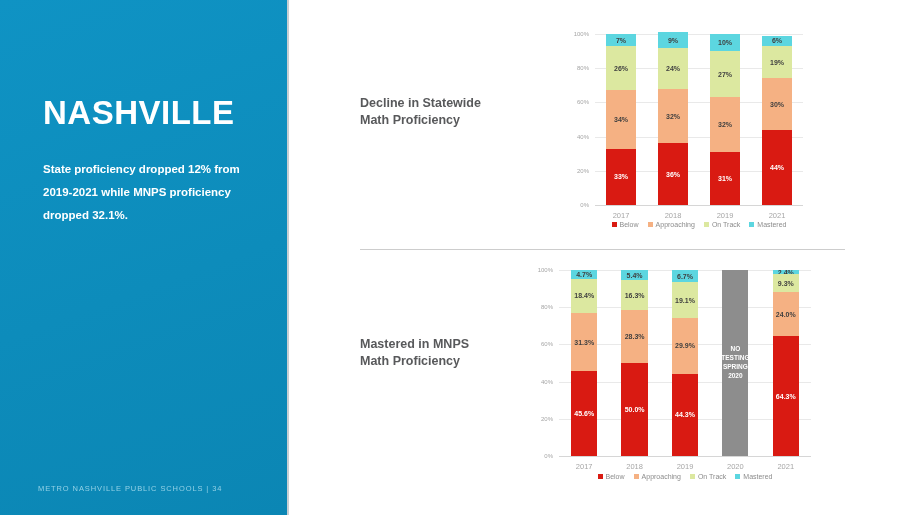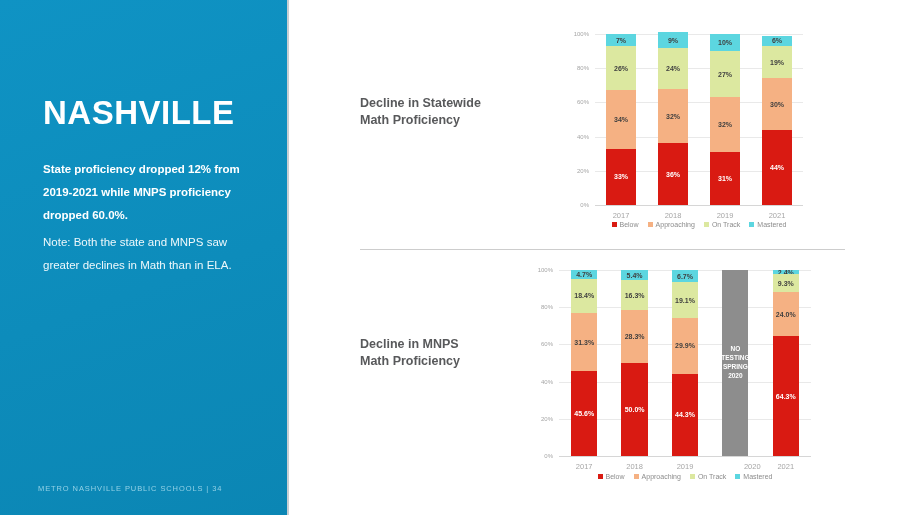--- a/index.html
+++ b/index.html
@@ -203,22 +203,21 @@
     white-space: nowrap;
   }
 </style>
 </head>
 <body>
 
 <div id="slide">
 
   <div id="left-panel">
     <h1 id="slide-title">NASHVILLE</h1>
-    <p id="lead-paragraph">State proficiency dropped 12% from 2019-2021 while MNPS proficiency dropped 60.0%.</p>
-    <p id="note-paragraph">Note: Both the state and MNPS saw greater declines in Math than in ELA.</p>
+    <p id="lead-paragraph">State proficiency dropped 12% from 2019-2021 while MNPS proficiency dropped 32.1%.</p>
     <div id="footer-text">METRO NASHVILLE PUBLIC SCHOOLS  |  34</div>
   </div>
   <div id="left-panel-edge"></div>
 
   <div id="right-panel">
 
     <div class="chart-heading" style="left:71px; top:95px; width:180px;">Decline in Statewide
 Math Proficiency</div>
 
     <div class="chart" id="chart-top" style="left:280px; top:26px; width:240px; height:205px;">
@@ -311,21 +310,21 @@
             <div class="legend-item">
               <span class="legend-swatch" style="background: rgb(92, 214, 224);"></span>
               <span class="legend-text">Mastered</span>
             </div>
           </div>
         </div>
       </div>
 
     <div id="section-divider"></div>
 
-    <div class="chart-heading" style="left:71px; top:336px; width:180px;">Decline in MNPS
+    <div class="chart-heading" style="left:71px; top:336px; width:180px;">Mastered in MNPS
 Math Proficiency</div>
 
     <div class="chart" id="chart-bottom" style="left:240px; top:262px; width:290px; height:220px;">
         <div class="plot-area">
           <div class="y-tick" style="top: 194px; left: 0px; width: 24px;">0%</div>
           <div class="gridline" style="top: 156.8px; left: 30px; width: 252px;"></div>
           <div class="y-tick" style="top: 156.8px; left: 0px; width: 24px;">20%</div>
           <div class="gridline" style="top: 119.6px; left: 30px; width: 252px;"></div>
           <div class="y-tick" style="top: 119.6px; left: 0px; width: 24px;">40%</div>
           <div class="gridline" style="top: 82.4px; left: 30px; width: 252px;"></div>
@@ -379,21 +378,21 @@
               <span class="seg-label dark">6.7%</span>
             </div>
           </div>
           <div class="x-tick" style="left: 130.8px; width: 50.4px; top: 200px;">2019</div>
           <div class="notest-bar" style="left: 193.296px; width: 26.208px; bottom: 26px; height: 186px;">
             <div class="notest-label">NO
 TESTING
 SPRING
 2020</div>
           </div>
-          <div class="x-tick" style="left: 181.2px; width: 50.4px; top: 200px; text-align: right;">2020</div>
+          <div class="x-tick" style="left: 181.2px; width: 50.4px; top: 200px;">2020</div>
           <div class="bar" style="left: 243.696px; width: 26.208px; bottom: 26px; height: 186px;">
             <div class="seg" style="background: rgb(217, 26, 18); height: 119.598px; bottom: 0px;">
               <span class="seg-label light">64.3%</span>
             </div>
             <div class="seg" style="background: rgb(245, 177, 131); height: 44.64px; bottom: 119.598px;">
               <span class="seg-label dark">24.0%</span>
             </div>
             <div class="seg" style="background: rgb(220, 232, 160); height: 17.298px; bottom: 164.238px;">
               <span class="seg-label dark">9.3%</span>
             </div>

